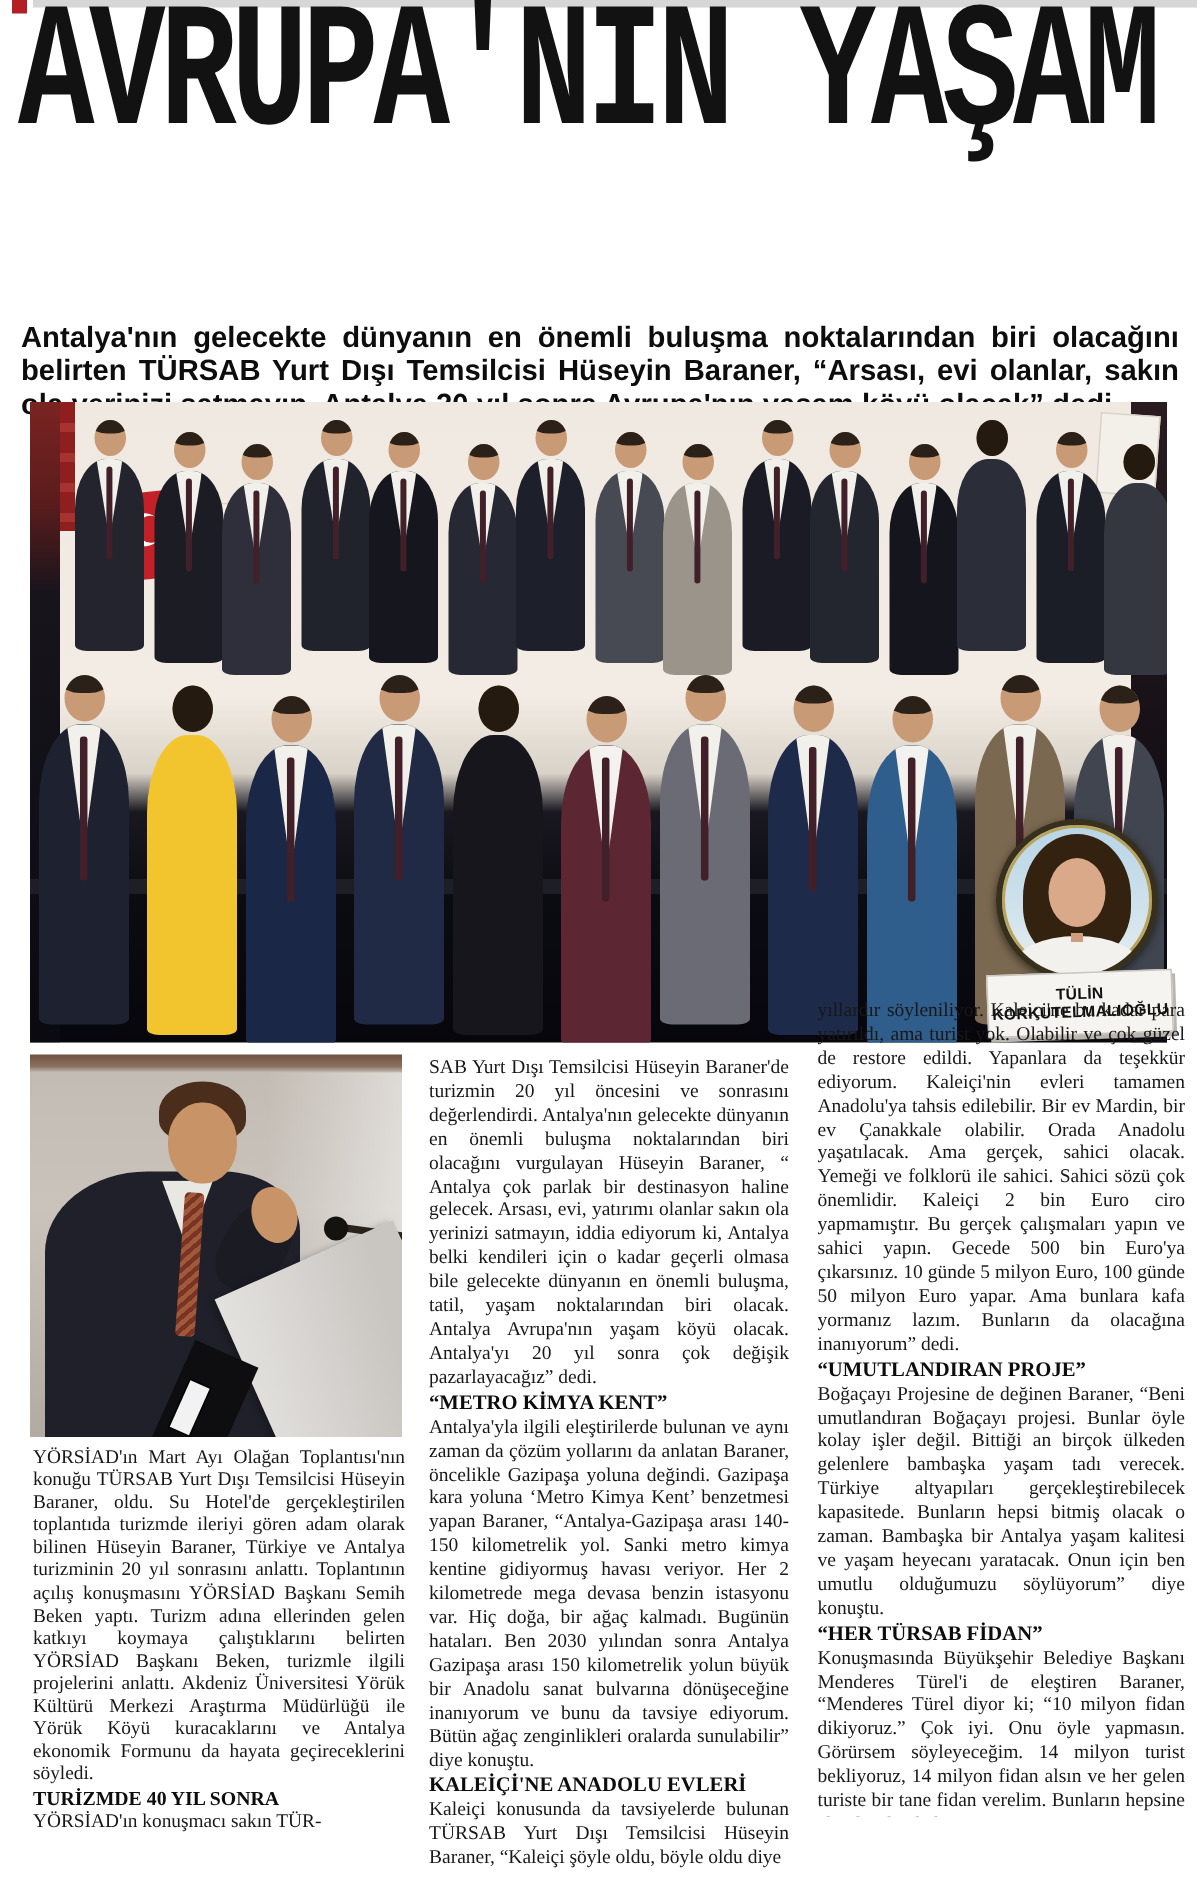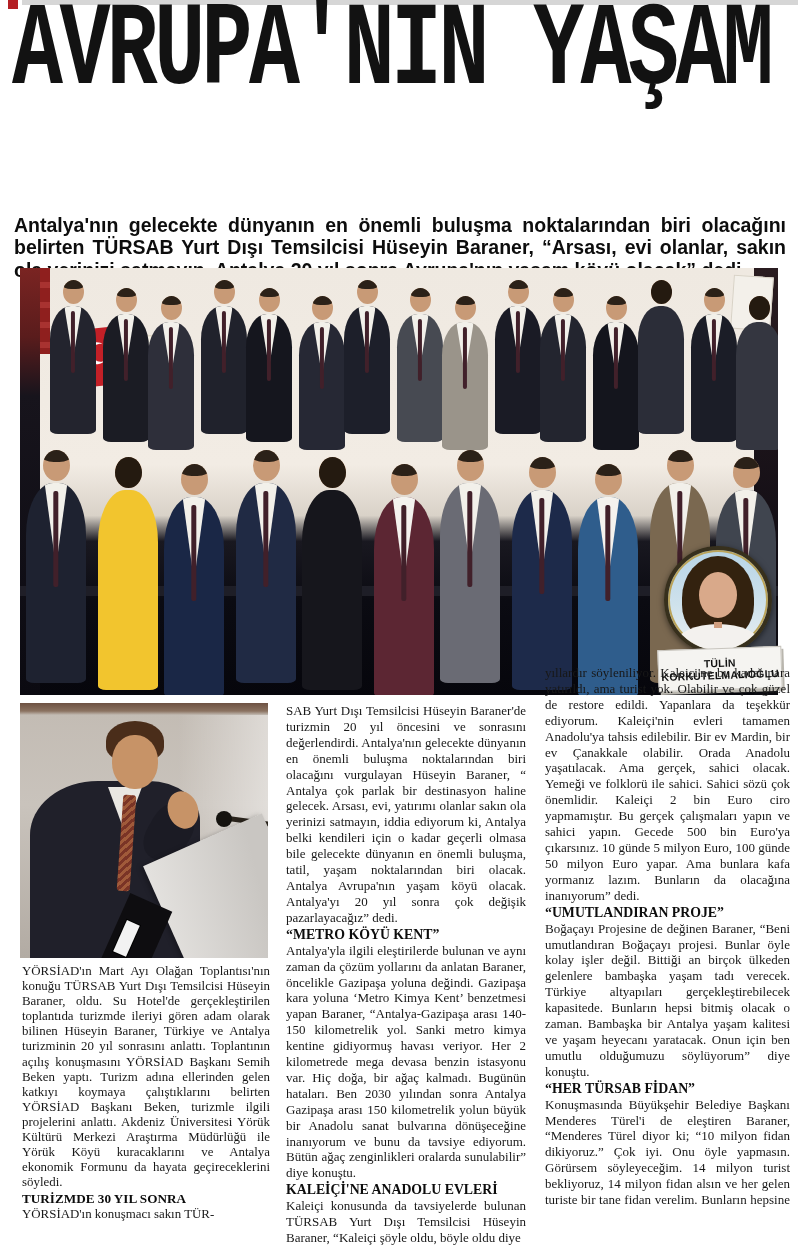--- a/index.html
+++ b/index.html
@@ -384,26 +384,26 @@
     <div class="sp-microd"></div>
     <div class="sp-mic"></div>
     <div class="sp-lectern"></div>
     <div class="sp-wedge">
       <div class="band"></div>
     </div>
   </div>
 
   <div id="colLeft" class="col">
       <p class="para">YÖRSİAD'ın Mart Ayı Olağan Toplantısı'nın konuğu TÜRSAB Yurt Dışı Temsilcisi Hüseyin Baraner, oldu. Su Hotel'de gerçekleştirilen toplantıda turizmde ileriyi gören adam olarak bilinen Hüseyin Baraner, Türkiye ve Antalya turizminin 20 yıl sonrasını anlattı. Toplantının açılış konuşmasını YÖRSİAD Başkanı Semih Beken yaptı. Turizm adına ellerinden gelen katkıyı koymaya çalıştıklarını belirten YÖRSİAD Başkanı Beken, turizmle ilgili projelerini anlattı. Akdeniz Üniversitesi Yörük Kültürü Merkezi Araştırma Müdürlüğü ile Yörük Köyü kuracaklarını ve Antalya ekonomik Formunu da hayata geçireceklerini söyledi.</p>
-      <h3 class="sub">TURİZMDE 30 YIL SONRA</h3>
+      <h3 class="sub">TURİZMDE 40 YIL SONRA</h3>
       <p class="para">YÖRSİAD'ın konuşmacı sakın TÜR-</p>
     </div>
   <div id="colMid" class="col">
       <p class="para">SAB Yurt Dışı Temsilcisi Hüseyin Baraner'de turizmin 20 yıl öncesini ve sonrasını değerlendirdi. Antalya'nın gelecekte dünyanın en önemli buluşma noktalarından biri olacağını vurgulayan Hüseyin Baraner, “ Antalya çok parlak bir destinasyon haline gelecek. Arsası, evi, yatırımı olanlar sakın ola yerinizi satmayın, iddia ediyorum ki, Antalya belki kendileri için o kadar geçerli olmasa bile gelecekte dünyanın en önemli buluşma, tatil, yaşam noktalarından biri olacak. Antalya Avrupa'nın yaşam köyü olacak. Antalya'yı 20 yıl sonra çok değişik pazarlayacağız” dedi.</p>
-      <h3 class="sub">“METRO KÖYÜ KENT”</h3>
+      <h3 class="sub">“METRO KİMYA KENT”</h3>
       <p class="para">Antalya'yla ilgili eleştirilerde bulunan ve aynı zaman da çözüm yollarını da anlatan Baraner, öncelikle Gazipaşa yoluna değindi. Gazipaşa kara yoluna ‘Metro Kimya Kent’ benzetmesi yapan Baraner, “Antalya-Gazipaşa arası 140-150 kilometrelik yol. Sanki metro kimya kentine gidiyormuş havası veriyor. Her 2 kilometrede mega devasa benzin istasyonu var. Hiç doğa, bir ağaç kalmadı. Bugünün hataları. Ben 2030 yılından sonra Antalya Gazipaşa arası 150 kilometrelik yolun büyük bir Anadolu sanat bulvarına dönüşeceğine inanıyorum ve bunu da tavsiye ediyorum. Bütün ağaç zenginlikleri oralarda sunulabilir” diye konuştu.</p>
       <h3 class="sub">KALEİÇİ'NE ANADOLU EVLERİ</h3>
       <p class="para">Kaleiçi konusunda da tavsiyelerde bulunan TÜRSAB Yurt Dışı Temsilcisi Hüseyin Baraner, “Kaleiçi şöyle oldu, böyle oldu diye</p>
     </div>
   <div id="colRight" class="col">
       <p class="para">yıllardır söyleniliyor. Kaleiçi'ne bu kadar para yatırıldı, ama turist yok. Olabilir ve çok güzel de restore edildi. Yapanlara da teşekkür ediyorum. Kaleiçi'nin evleri tamamen Anadolu'ya tahsis edilebilir. Bir ev Mardin, bir ev Çanakkale olabilir. Orada Anadolu yaşatılacak. Ama gerçek, sahici olacak. Yemeği ve folklorü ile sahici. Sahici sözü çok önemlidir. Kaleiçi 2 bin Euro ciro yapmamıştır. Bu gerçek çalışmaları yapın ve sahici yapın. Gecede 500 bin Euro'ya çıkarsınız. 10 günde 5 milyon Euro, 100 günde 50 milyon Euro yapar. Ama bunlara kafa yormanız lazım. Bunların da olacağına inanıyorum” dedi.</p>
       <h3 class="sub">“UMUTLANDIRAN PROJE”</h3>
       <p class="para">Boğaçayı Projesine de değinen Baraner, “Beni umutlandıran Boğaçayı projesi. Bunlar öyle kolay işler değil. Bittiği an birçok ülkeden gelenlere bambaşka yaşam tadı verecek. Türkiye altyapıları gerçekleştirebilecek kapasitede. Bunların hepsi bitmiş olacak o zaman. Bambaşka bir Antalya yaşam kalitesi ve yaşam heyecanı yaratacak. Onun için ben umutlu olduğumuzu söylüyorum” diye konuştu.</p>
       <h3 class="sub">“HER TÜRSAB FİDAN”</h3>
       <p class="para">Konuşmasında Büyükşehir Belediye Başkanı Menderes Türel'i de eleştiren Baraner, “Menderes Türel diyor ki; “10 milyon fidan dikiyoruz.” Çok iyi. Onu öyle yapmasın. Görürsem söyleyeceğim. 14 milyon turist bekliyoruz, 14 milyon fidan alsın ve her gelen turiste bir tane fidan verelim. Bunların hepsine el atılacak” dedi.</p>

